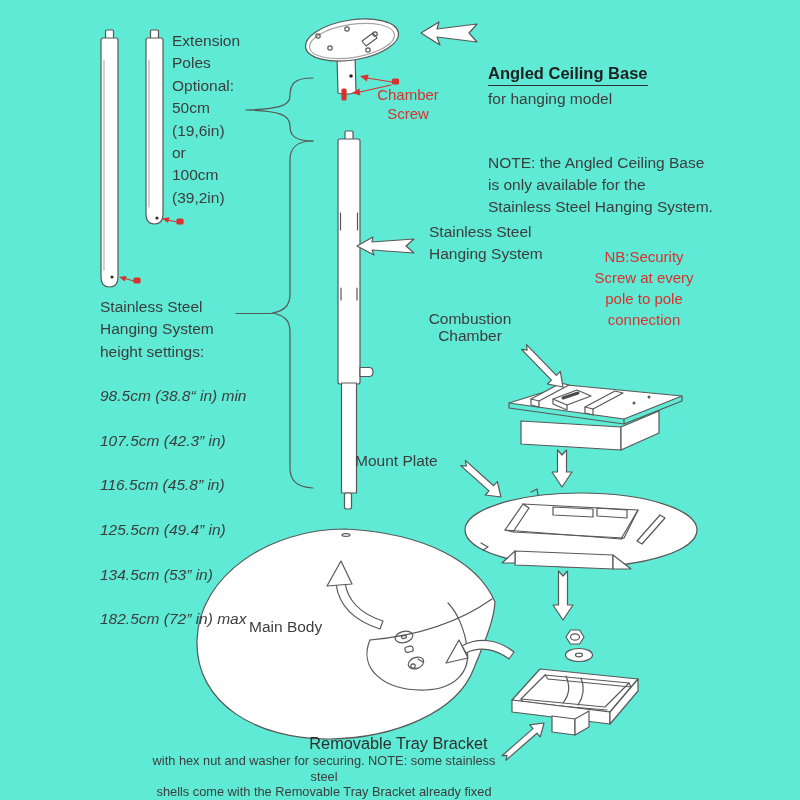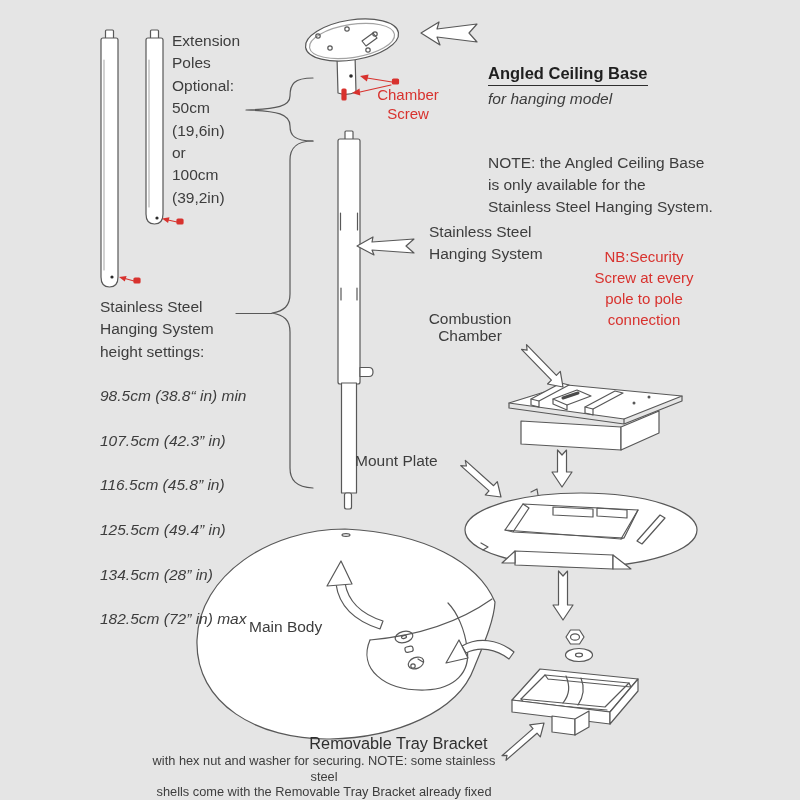--- a/index.html
+++ b/index.html
@@ -1,21 +1,21 @@
 <!DOCTYPE html>
 <html><head>
 <meta charset="utf-8">
 <style>
   html,body{margin:0;padding:0;background:#ffffff;}
-  #stage{position:relative;width:800px;height:800px;background:#e5e5e5;overflow:hidden;
+  #stage{position:relative;width:800px;height:800px;background:#5eead4;overflow:hidden;
          font-family:"Liberation Sans","DejaVu Sans",sans-serif;color:#3d3d3d;}
   #art{position:absolute;left:0;top:0;}
   .lbl{position:absolute;white-space:pre-line;font-size:15.5px;line-height:22px;color:#3d3d3d;}
   .red{color:#d8322e;}
-  .italic{font-style:italic;}
+  .italic{}
 
   #extension-poles-label{left:172px;top:30px;width:95px;line-height:22.4px;}
   #security-screw-label{left:368px;top:85px;width:80px;line-height:19px;font-size:15px;text-align:center;}
   #acb-block{left:488px;top:16px;width:250px;}
   #acb-title{display:inline-block;font-size:16.5px;font-weight:bold;color:#1f1f1f;
              border-bottom:1.5px solid #2e2e2e;padding-bottom:1px;margin-top:24px;}
   #acb-sub{font-size:15.5px;margin-top:2px;}
   #acb-note{margin-top:20px;line-height:22px;white-space:pre-line;font-size:15.5px;}
   #hanging-system-label{left:429px;top:221px;width:140px;}
   #nb-security-label{left:588px;top:246px;width:112px;line-height:21px;font-size:15px;text-align:center;}
@@ -220,21 +220,21 @@
 
   <div class="lbl" id="height-settings">Stainless Steel
 Hanging System
 height settings:</div>
 
   <div class="lbl" id="height-values">
     <div>98.5cm (38.8“ in) min</div>
     <div>107.5cm (42.3” in)</div>
     <div>116.5cm (45.8” in)</div>
     <div>125.5cm (49.4” in)</div>
-    <div>134.5cm (28” in)</div>
+    <div>134.5cm (53” in)</div>
     <div>182.5cm (72” in) max</div>
   </div>
 
   <div class="lbl" id="combustion-label">Combustion
 Chamber</div>
 
   <div class="lbl" id="mount-plate-label">Mount Plate</div>
 
   <div class="lbl" id="main-body-label">Main Body</div>
 

